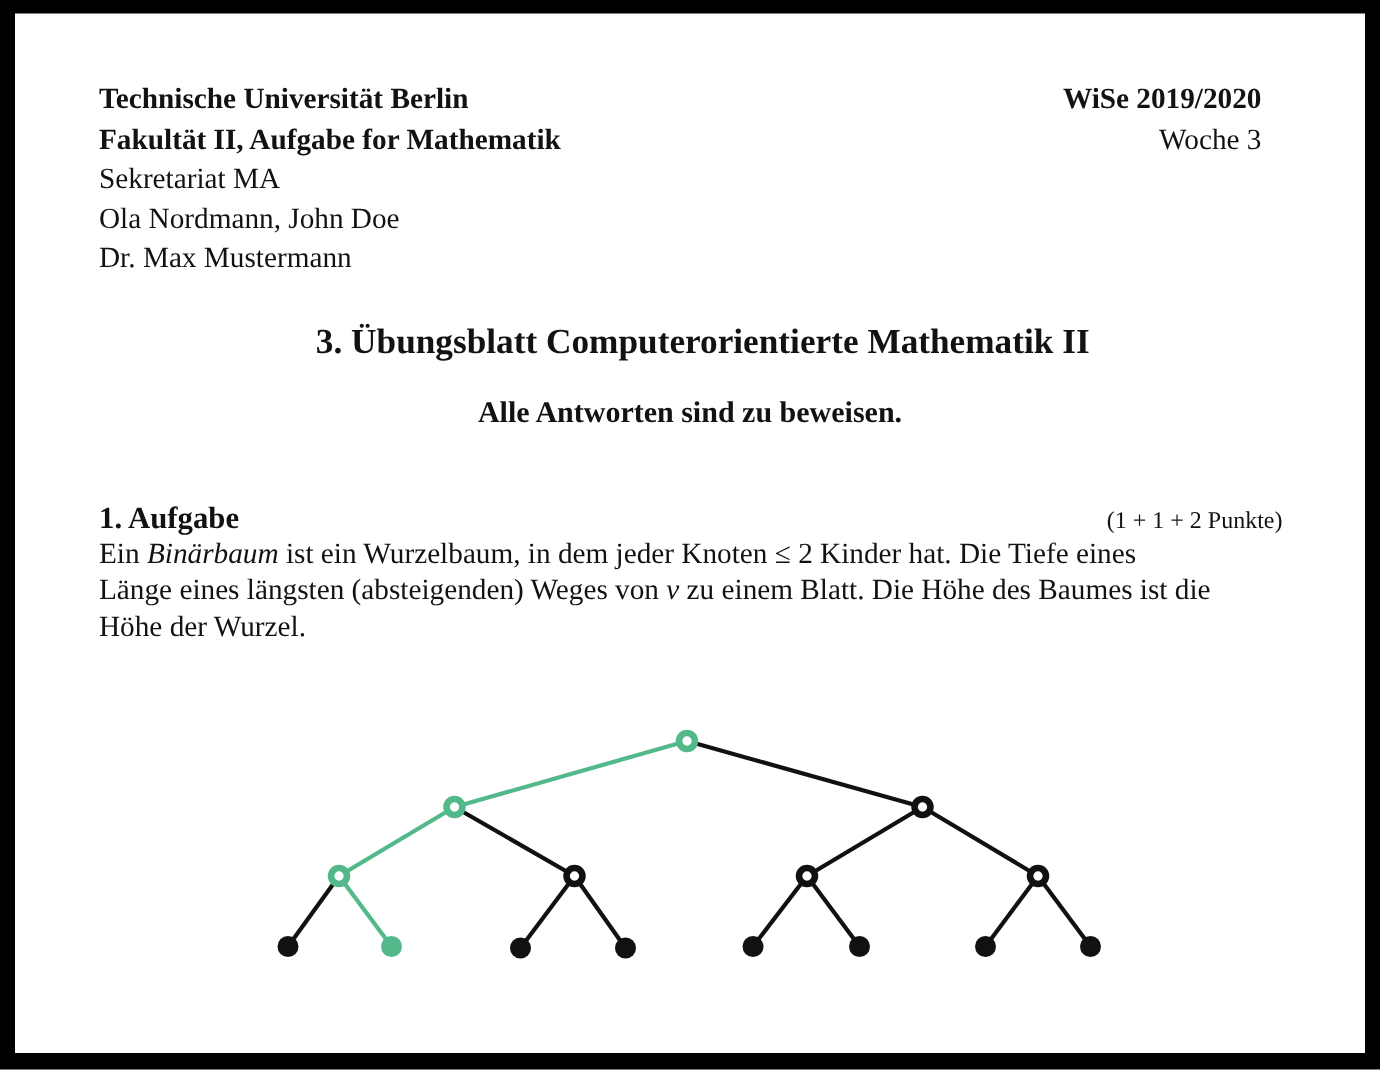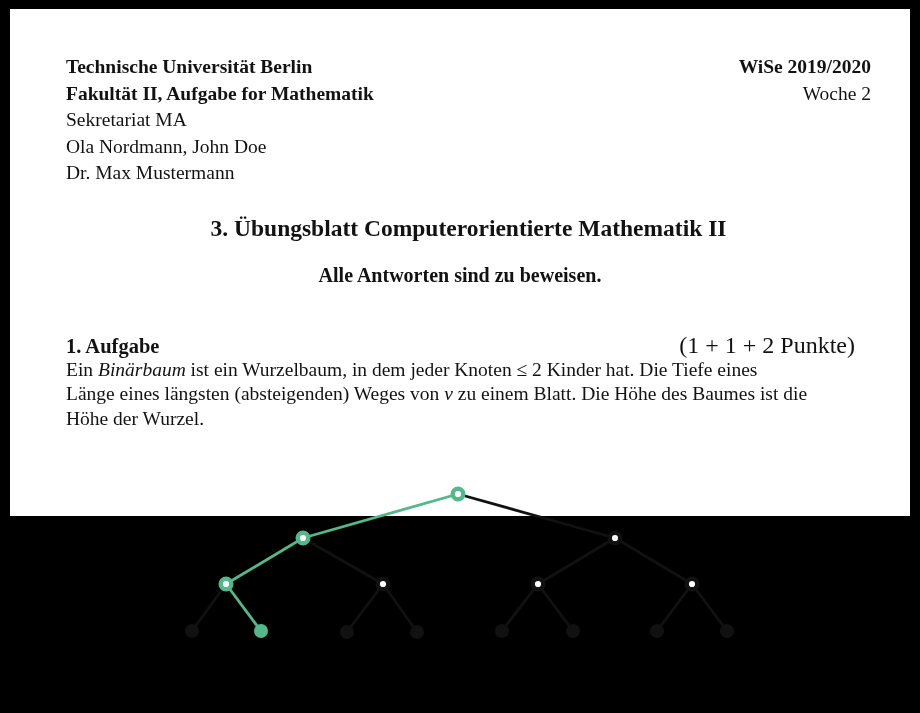--- a/index.html
+++ b/index.html
@@ -4,49 +4,49 @@
 <style>
   html,body{margin:0;padding:0;}
   body{
     width:920px;height:713px;position:relative;
     background:#000;
     font-family:"Liberation Serif", serif;
     color:#121212;
     overflow:hidden;
   }
   .page{
-    position:absolute;left:10px;top:9px;width:900px;height:507px;
+    position:absolute;left:10px;top:9px;width:900px;height:693px;
     background:#ffffff;
   }
   .b{font-weight:bold;}
   .it{font-style:italic;}
 
   .header-left{
     position:absolute;top:45px;left:56px;
     font-size:19.5px;line-height:26.6px;
   }
   .header-right{
-    position:absolute;top:45px;right:39px;text-align:right;
+    position:absolute;top:45px;right:69px;text-align:right;
     font-size:19.5px;line-height:26.6px;
   }
 
   .title-block{
     position:absolute;top:203px;left:0;width:100%;text-align:center;
   }
   .title-main{font-size:23.5px;font-weight:bold;line-height:33px;padding-left:17px;}
   .title-due{font-size:20px;line-height:28px;margin-top:1px;}
   .title-note{font-size:20px;font-weight:bold;line-height:28px;margin-top:16px;}
 
   .task-row{
     position:absolute;top:309px;left:56px;right:55px;
     display:flex;justify-content:space-between;align-items:baseline;
     line-height:28px;
   }
   .task-label{font-size:20.5px;font-weight:bold;margin-top:14px;}
-  .task-points{font-size:24px;}
+  .task-points{font-size:16px;}
 
   .para{
     position:absolute;top:349px;left:56px;right:40px;
     font-size:19.5px;line-height:24.4px;
   }
   .para-line{white-space:nowrap;}
 
   .tree-wrap{
     position:absolute;left:140px;top:461px;width:630px;height:200px;
   }
@@ -59,21 +59,21 @@
   <div class="header-left">
     <div class="b">Technische Universität Berlin</div>
     <div class="b">Fakultät II, Aufgabe for Mathematik</div>
     <div>Sekretariat MA</div>
     <div>Ola Nordmann, John Doe</div>
     <div>Dr. Max Mustermann</div>
   </div>
 
   <div class="header-right">
     <div class="b">WiSe 2019/2020</div>
-    <div>Woche 2</div>
+    <div>Woche 3</div>
   </div>
 
   <div class="title-block">
     <div class="title-main">3. Übungsblatt Computerorientierte Mathematik II</div>
     <div class="title-note">Alle Antworten sind zu beweisen.</div>
   </div>
 
   <div class="task-row">
     <span class="task-label">1. Aufgabe</span>
     <span class="task-points">(1 + 1 + 2 Punkte)</span>

